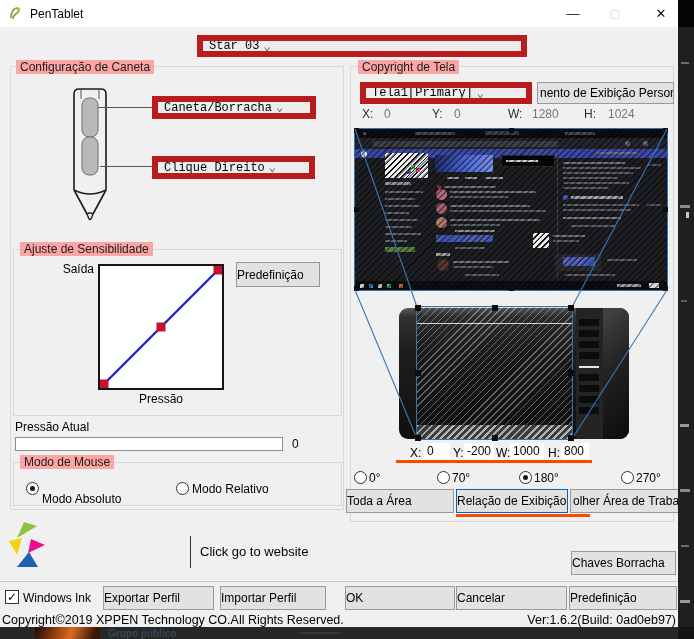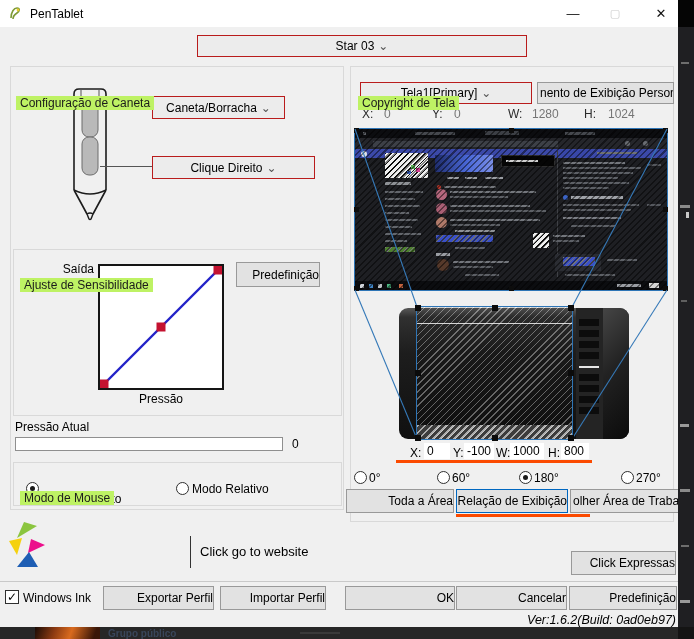--- a/index.html
+++ b/index.html
@@ -2,27 +2,27 @@
 <html><head>
 <meta charset="utf-8">
 <style>
   html,body{margin:0;padding:0;background:#444;}
   #app{position:relative;width:694px;height:639px;background:#f0f0f0;overflow:hidden;
        font-family:"Liberation Sans","DejaVu Sans",sans-serif;font-size:12px;color:#000;}
   .abs{position:absolute;box-sizing:border-box;}
   .titlebar{left:0;top:0;width:678px;height:27px;background:#ffffff;}
   .cap{font-size:12px;line-height:14px;}
   .winbtn{display:flex;align-items:center;justify-content:center;width:34px;height:27px;color:#111;}
-  .btn{background:#e2e2e2;border:1px solid #999;display:flex;align-items:center;justify-content:flex-end;
+  .btn{background:#e2e2e2;border:1px solid #999;display:flex;align-items:center;justify-content:flex-start;
        font-size:12px;color:#000;overflow:hidden;white-space:nowrap;}
-  .combo{background:#ececec;border:1px solid #b91c1c;display:flex;align-items:center;
-         justify-content:center;padding:0 6px;font-size:12px;overflow:hidden;white-space:nowrap;}
+  .combo{background:#ececec;border:6px solid #b91c1c;display:flex;align-items:center;
+         justify-content:flex-start;padding:0 6px;font-size:12px;overflow:hidden;white-space:nowrap;font-family:Liberation Mono, monospace;}
   .chev{color:#555;font-size:12px;margin-left:4px;flex:0 0 auto;}
   .groupbox{border:1px solid #d9d9d9;background:transparent;}
-  .grouplabel{background:#bef264;padding:0 4px;font-size:12px;color:#1b1b1b;z-index:2;white-space:nowrap;margin-top:36px;}
+  .grouplabel{background:#fca5a5;padding:0 4px;font-size:12px;color:#1b1b1b;z-index:2;white-space:nowrap;}
   .radio{width:13px;height:13px;border:1px solid #2f2f2f;border-radius:50%;background:#fff;}
   .radio.sel::after{content:"";position:absolute;left:3px;top:3px;width:5px;height:5px;border-radius:50%;background:#1b1b1b;}
   .graylab{color:#2a2a2a;}
   .grayval{color:#757575;}
   .vbox{background:#fff;display:flex;align-items:center;padding:0 3px;font-size:12px;}
   .hd{position:absolute;width:5px;height:5px;background:#0d0d0d;z-index:7;}
   .hd6{position:absolute;width:6px;height:6px;background:#0b0b0b;z-index:7;}
   .mark{position:absolute;background:#8a8a8a;}
   .annot{background:#fb4a00;z-index:8;}
   .pvbar{position:absolute;background:#73767c;}
@@ -66,21 +66,21 @@
     <path d="M19,3 L19,13 M37,3 L37,13" stroke="#555" stroke-width="1"></path>
     <rect x="20" y="12" width="16" height="39" rx="7" fill="#b9b9b9" stroke="#6d6d6d"></rect>
     <rect x="20" y="51" width="16" height="38" rx="7" fill="#b9b9b9" stroke="#6d6d6d"></rect>
     <path d="M12,104 Q28,112 44,104" fill="none" stroke="#1c1c1c" stroke-width="1.4"></path>
     <path d="M12,104 L25,128 M44,104 L31,128" fill="none" stroke="#1c1c1c" stroke-width="1.6"></path>
     <path d="M25,128 Q28,126 31,128 L29,133 Q28,134 27,133 Z" fill="none" stroke="#1c1c1c" stroke-width="1.4"></path>
   </svg>
   <div class="abs" style="left:98px;top:107px;width:54px;height:1px;background:#555;"></div>
   <div class="abs" style="left:100px;top:166px;width:52px;height:1px;background:#555;"></div>
 
-  <div class="abs combo" style="left:152px;top:96px;width:133px;height:23px;">
+  <div class="abs combo" style="left:152px;top:96px;width:164px;height:23px;">
     <span>Caneta/Borracha</span>
       <span class="chev">⌄</span>
   </div>
   <div class="abs combo" style="left:152px;top:156px;width:163px;height:23px;">
     <span>Clique Direito</span>
       <span class="chev">⌄</span>
   </div>
 
   <div class="abs groupbox" style="left:13px;top:249px;width:329px;height:167px;"></div>
   <span class="abs grouplabel" style="left:20px;top:242px;">Ajuste de Sensibilidade</span>
@@ -264,36 +264,36 @@
     <div class="hd6" style="left:75px;top:128px;"></div>
     <div class="hd6" style="left:151px;top:128px;"></div>
   </div>
 
   <span class="abs" style="left:410px;top:446px;z-index:6;">X:</span>
   <div class="abs vbox" style="left:424px;top:443px;width:26px;height:16px;z-index:6;">
       <span>0</span>
     </div>
   <span class="abs" style="left:453px;top:446px;z-index:6;">Y:</span>
   <div class="abs vbox" style="left:464px;top:443px;width:30px;height:16px;z-index:6;">
-      <span>-100</span>
+      <span>-200</span>
     </div>
   <span class="abs" style="left:496px;top:446px;z-index:6;">W:</span>
   <div class="abs vbox" style="left:510px;top:443px;width:34px;height:16px;z-index:6;">
       <span>1000</span>
     </div>
   <span class="abs" style="left:548px;top:446px;z-index:6;">H:</span>
   <div class="abs vbox" style="left:561px;top:443px;width:28px;height:16px;z-index:6;">
       <span>800</span>
     </div>
   <div class="abs annot" style="left:396px;top:460px;width:196px;height:3px;"></div>
 
   <div class="abs radio" style="left:354px;top:471px;"></div>
   <span class="abs" style="left:369px;top:471px;">0°</span>
   <div class="abs radio" style="left:437px;top:471px;"></div>
-  <span class="abs" style="left:452px;top:471px;">60°</span>
+  <span class="abs" style="left:452px;top:471px;">70°</span>
   <div class="abs radio sel" style="left:519px;top:471px;"></div>
   <span class="abs" style="left:534px;top:471px;">180°</span>
   <div class="abs radio" style="left:621px;top:471px;"></div>
   <span class="abs" style="left:636px;top:471px;">270°</span>
 
   <div class="abs btn" style="left:346px;top:489px;width:108px;height:24px;">
       <span>Toda a Área</span>
     </div>
   <div class="abs btn" style="left:456px;top:489px;width:112px;height:24px;border:1px solid #0067c0;">
       <span>Relação de Exibição</span>
@@ -306,21 +306,21 @@
   <svg class="abs" style="left:8px;top:521px;" width="48" height="50" viewBox="0 0 48 50">
     <polygon points="16,1 29,5 9,17" fill="#8bc53f"></polygon>
     <polygon points="1,20 14,17 9,34" fill="#f5d10f"></polygon>
     <polygon points="23,18 37,24 20,32" fill="#ec0f8c"></polygon>
     <polygon points="9,46 30,46 21,31" fill="#1e5eb4"></polygon>
   </svg>
   <div class="abs" style="left:190px;top:536px;width:1px;height:32px;background:#333;"></div>
   <span class="abs" style="left:200px;top:544px;font-size:13px;">Click go to website</span>
 
   <div class="abs btn" style="left:571px;top:551px;width:105px;height:24px;">
-      <span>Click Expressas</span>
+      <span>Chaves Borracha</span>
     </div>
 
   <div class="abs" style="left:0;top:581px;width:678px;height:1px;background:#c9c9c9;"></div>
   <div class="abs" style="left:5px;top:590px;width:14px;height:14px;background:#fff;border:1px solid #2f2f2f;display:flex;align-items:center;justify-content:center;">
     <span style="font-size:12px;line-height:12px;">✓</span>
   </div>
   <span class="abs" style="left:23px;top:591px;">Windows Ink</span>
   <div class="abs btn" style="left:103px;top:586px;width:111px;height:24px;">
       <span>Exportar Perfil</span>
     </div>
@@ -330,21 +330,22 @@
   <div class="abs btn" style="left:345px;top:586px;width:110px;height:24px;">
       <span>OK</span>
     </div>
   <div class="abs btn" style="left:456px;top:586px;width:111px;height:24px;">
       <span>Cancelar</span>
     </div>
   <div class="abs btn" style="left:569px;top:586px;width:108px;height:24px;">
       <span>Predefinição</span>
     </div>
 
-  <span class="abs" style="left:500px;top:613px;width:176px;text-align:right;font-size:12.5px;font-style:italic;">Ver:1.6.2(Build: 0ad0eb97)</span>
+  <span class="abs" style="left:2px;top:613px;font-size:12.5px;">Copyright©2019  XPPEN Technology CO.All Rights Reserved.</span>
+  <span class="abs" style="left:500px;top:613px;width:176px;text-align:right;font-size:12.5px;">Ver:1.6.2(Build: 0ad0eb97)</span>
 
   <div class="abs" style="left:0;top:627px;width:678px;height:12px;background:#272727;z-index:9;">
     <div style="position:absolute;left:35px;top:0;width:65px;height:12px;background:linear-gradient(110deg,#1a0c06,#8c3a12 30%,#d96a1e 55%,#3a1608 90%);"></div>
     <span style="position:absolute;left:108px;top:1px;font-size:10px;font-weight:bold;color:#39465a;">Grupo público</span>
     <div style="position:absolute;left:300px;top:5px;width:40px;height:2px;background:#3a3a3a;"></div>
   </div>
   <div class="abs" style="left:678px;top:0;width:16px;height:639px;background:#1f1f22;z-index:9;">
     <div style="position:absolute;left:0;top:0;width:16px;height:27px;background:#050505;"></div>
     <div class="mark" style="left:3px;top:62px;width:8px;height:2px;background:#6d6d6d;"></div>
     <div class="mark" style="left:2px;top:205px;width:10px;height:3px;background:#8a8a8a;"></div>

